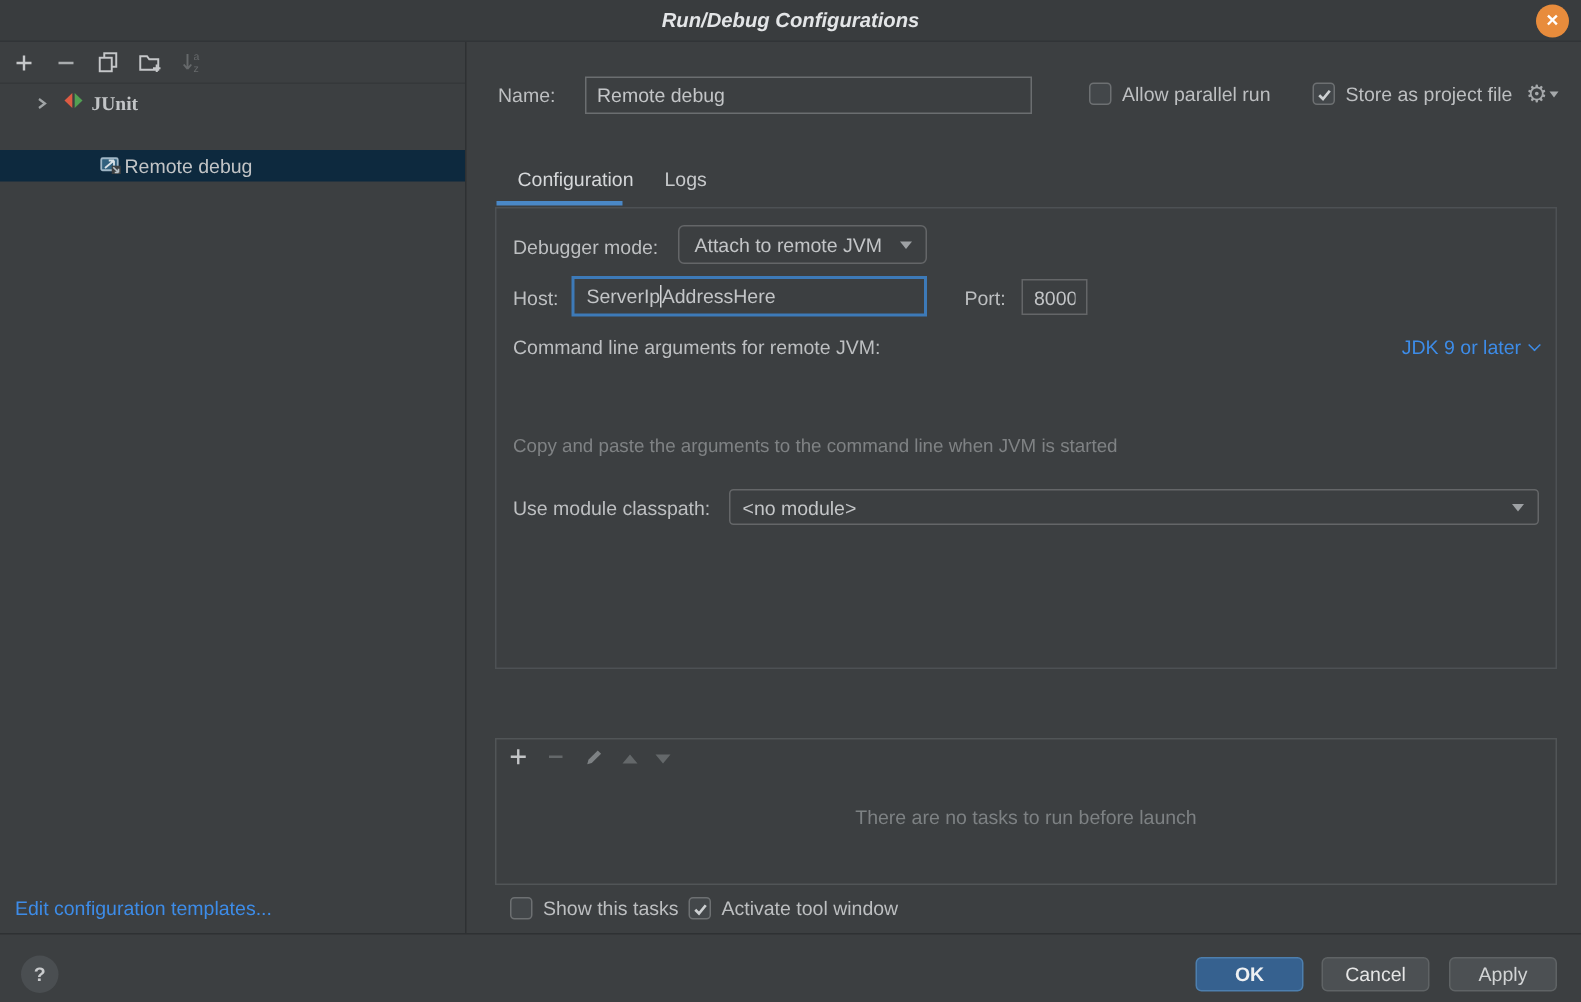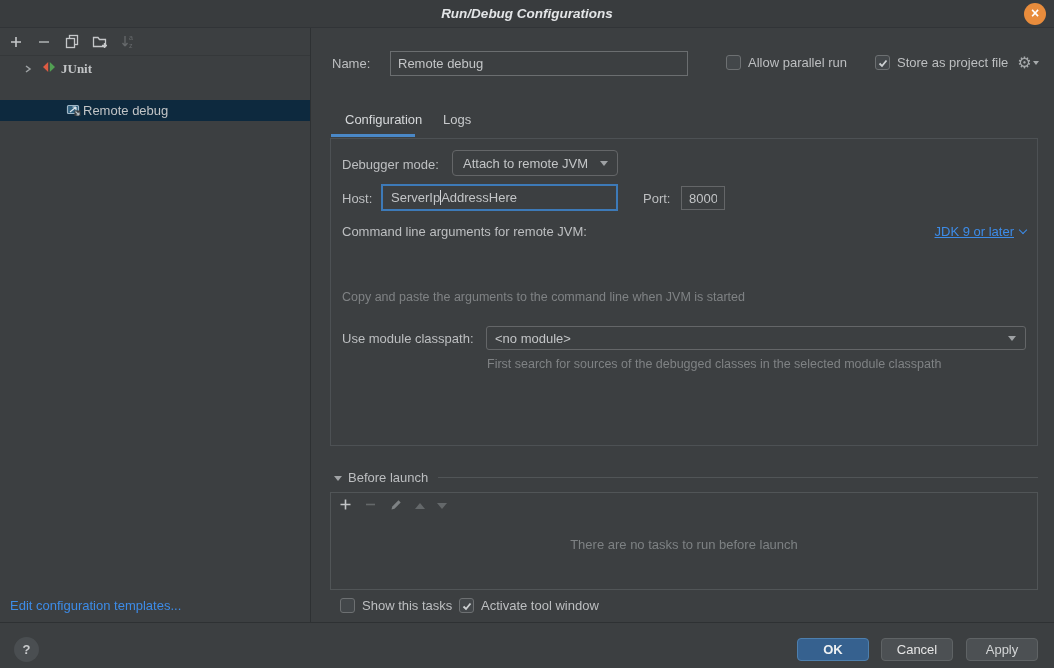--- a/index.html
+++ b/index.html
@@ -61,21 +61,21 @@
          border-top:5px solid #9ea1a4; margin-right:9px; flex:none; }
   #dbg-select { left:452px; top:150px; width:166px; height:26px; }
   #host-label { left:342px; top:191px; }
   #host-field { left:381px; top:184px; width:237px; height:27px; border:2px solid #3d7ab8; background:#3c3f41;
                 display:flex; align-items:center; padding-left:8px; color:#c3c5c7; }
   .caret { width:1px; height:15px; background:#d4d6d8; display:inline-block; }
   #port-label { left:643px; top:191px; }
   #port-input { left:681px; top:186px; width:44px; height:24px; background:transparent; border:1px solid #646668;
                 color:#c3c5c7; font:13px "Liberation Sans","DejaVu Sans",sans-serif; padding:0 7px; outline:none; }
   #cmd-label { left:342px; top:224px; }
-  #jdk-select { right:28px; top:224px; color:#3d8ce8; display:flex; align-items:center; gap:6px; cursor:pointer;text-decoration:underline; }
+  #jdk-select { right:28px; top:224px; color:#3d8ce8; display:flex; align-items:center; gap:6px; cursor:pointer; }
   .chev-down { width:6px; height:6px; border-right:1.5px solid #3d8ce8; border-bottom:1.5px solid #3d8ce8;
                transform:rotate(45deg); margin-top:-3px; }
   #cmd-area { left:342px; top:243px; width:687px; height:32px; background:#45494b; border:1px solid #55595b;
               color:#bcbec0; padding:5px 8px; overflow:hidden; white-space:nowrap; }
   .hint { color:#7f8284; font-size:12.5px; line-height:18px; }
   #cmd-hint { left:342px; top:288px; }
   #module-label { left:342px; top:331px; }
   #module-select { left:486px; top:326px; width:540px; height:24px; border-radius:3px; }
   #module-select .val { padding-left:8px; }
   #module-hint { left:487px; top:355px; width:470px; }
@@ -239,27 +239,21 @@
     <span class="chev-down"></span>
   </div>
 
   <div id="cmd-hint" class="abs hint">Copy and paste the arguments to the command line when JVM is started</div>
 
   <div id="module-label" class="abs label">Use module classpath:</div>
   <div id="module-select" class="abs select">
     <span class="val">&lt;no module&gt;</span>
     <span class="tri"></span>
   </div>
-  <div id="module-hint" class="abs hint">First search for sources of the debugged classes in the selected module classpath</div>
-
-  <div id="bl-header" class="abs">
-    <span id="bl-collapse"></span>
-    <span id="bl-title">Before launch</span>
-    <span id="bl-line"></span>
-  </div>
+
 
   <div id="bl-box" class="abs">
     <div id="bl-toolbar">
       <span>
         <svg width="13" height="13">
             <path d="M6.5 1.5v10M1.5 6.5h10" stroke="#c3c5c7" stroke-width="1.6" fill="none"></path>
           </svg>
       </span>
       <span>
         <svg width="13" height="13">

